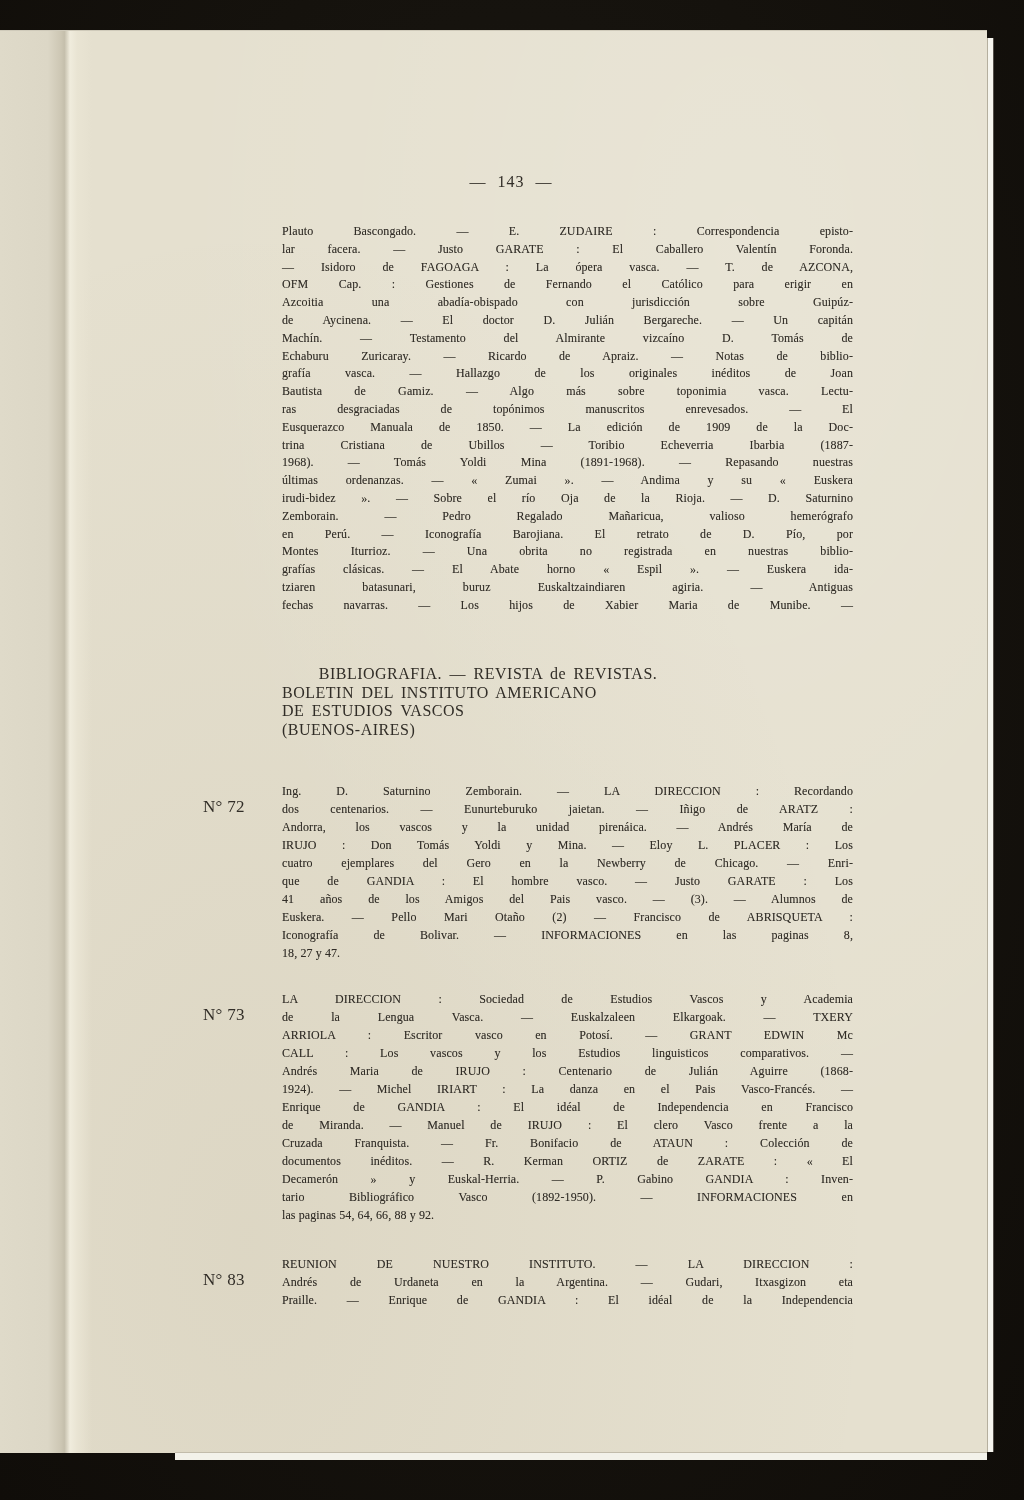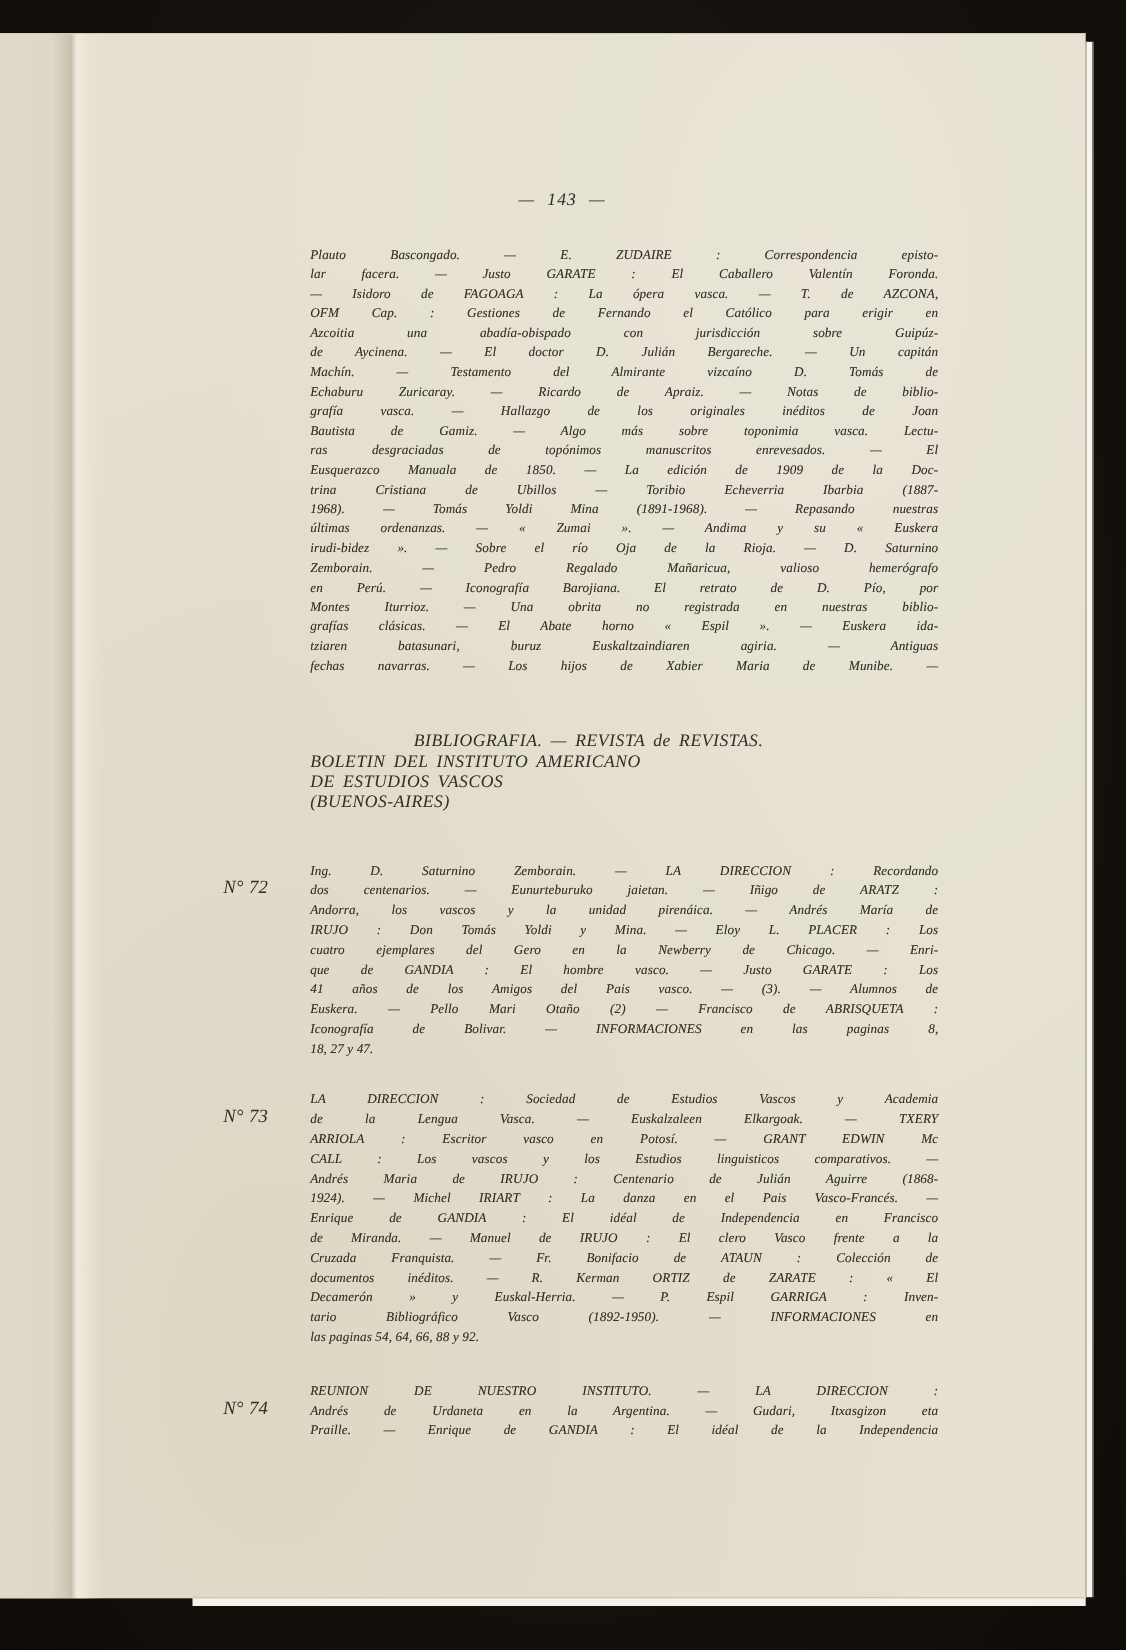--- a/index.html
+++ b/index.html
@@ -1,20 +1,19 @@
 <!DOCTYPE html>
 <html><head>
 <meta charset="utf-8">
 <style>
   html,body{margin:0;padding:0;background:#000;}
   .scan{
     position:relative;width:1024px;height:1500px;overflow:hidden;
     background:radial-gradient(ellipse at 50% 40%, #1b1813 0%, #15120d 55%, #100d09 100%);
     font-family:"Liberation Serif","DejaVu Serif",serif;
-    font-style:italic;
   }
   .page{
     position:absolute;left:0;top:30px;width:987px;height:1422px;
     background:
       radial-gradient(ellipse at 75% 15%, rgba(255,255,255,0.14), rgba(255,255,255,0) 55%),
       radial-gradient(ellipse at 25% 85%, rgba(125,105,65,0.08), rgba(125,105,65,0) 60%),
       #e5e0cf;
     border-top:1px solid #cfcaba;
     color:#312d27;
   }
@@ -37,21 +36,21 @@
     font-size:16px;text-align:center;letter-spacing:1px;word-spacing:6px;
   }
   .textcol{font-size:12px;line-height:17.8px;letter-spacing:0.1px;}
   .textcol .tline{text-align:justify;text-align-last:justify;}
   .textcol[data-last-left="true"] .tline:last-child{text-align-last:left;}
   .intro{position:absolute;left:282px;top:192px;width:571px;}
   .heading{
     position:absolute;left:282px;top:634px;width:412px;
     font-size:16px;line-height:18.7px;letter-spacing:0.5px;word-spacing:3px;
   }
-  .heading .h1{text-align:right;}
+  .heading .h1{text-align:center;}
   .heading .hc{text-align:left;}
   .entry{position:absolute;left:282px;width:571px;}
   .entry .textcol{line-height:18px;}
   .e72{top:751px;}
   .e73{top:959px;}
   .e74{top:1224px;}
   .nlabel{
     position:absolute;left:-79px;top:-13px;
     font-size:17px;letter-spacing:0.3px;margin-top:28px;
   }
@@ -120,28 +119,28 @@
           <div class="tline">LA DIRECCION : Sociedad de Estudios Vascos y Academia</div>
           <div class="tline">de la Lengua Vasca. — Euskalzaleen Elkargoak. — TXERY</div>
           <div class="tline">ARRIOLA : Escritor vasco en Potosí. — GRANT EDWIN Mc</div>
           <div class="tline">CALL : Los vascos y los Estudios linguisticos comparativos. —</div>
           <div class="tline">Andrés Maria de IRUJO : Centenario de Julián Aguirre (1868-</div>
           <div class="tline">1924). — Michel IRIART : La danza en el Pais Vasco-Francés. —</div>
           <div class="tline">Enrique de GANDIA : El idéal de Independencia en Francisco</div>
           <div class="tline">de Miranda. — Manuel de IRUJO : El clero Vasco frente a la</div>
           <div class="tline">Cruzada Franquista. — Fr. Bonifacio de ATAUN : Colección de</div>
           <div class="tline">documentos inéditos. — R. Kerman ORTIZ de ZARATE : « El</div>
-          <div class="tline">Decamerón » y Euskal-Herria. — P. Espil GARRIGA : Inven-</div>
+          <div class="tline">Decamerón » y Euskal-Herria. — P. Gabino GANDIA : Inven-</div>
           <div class="tline">tario Bibliográfico Vasco (1892-1950). — INFORMACIONES en</div>
           <div class="tline">las paginas 54, 64, 66, 88 y 92.</div>
         </div>
     </div>
 
     <div class="entry e74">
-      <div class="nlabel">N° 74</div>
+      <div class="nlabel">N° 83</div>
       <div class="textcol">
           <div class="tline">REUNION DE NUESTRO INSTITUTO. — LA DIRECCION :</div>
           <div class="tline">Andrés de Urdaneta en la Argentina. — Gudari, Itxasgizon eta</div>
           <div class="tline">Praille. — Enrique de GANDIA : El idéal de la Independencia</div>
         </div>
     </div>
   </div>
 
   <div class="edge-right"></div>
   <div class="edge-bottom"></div>

